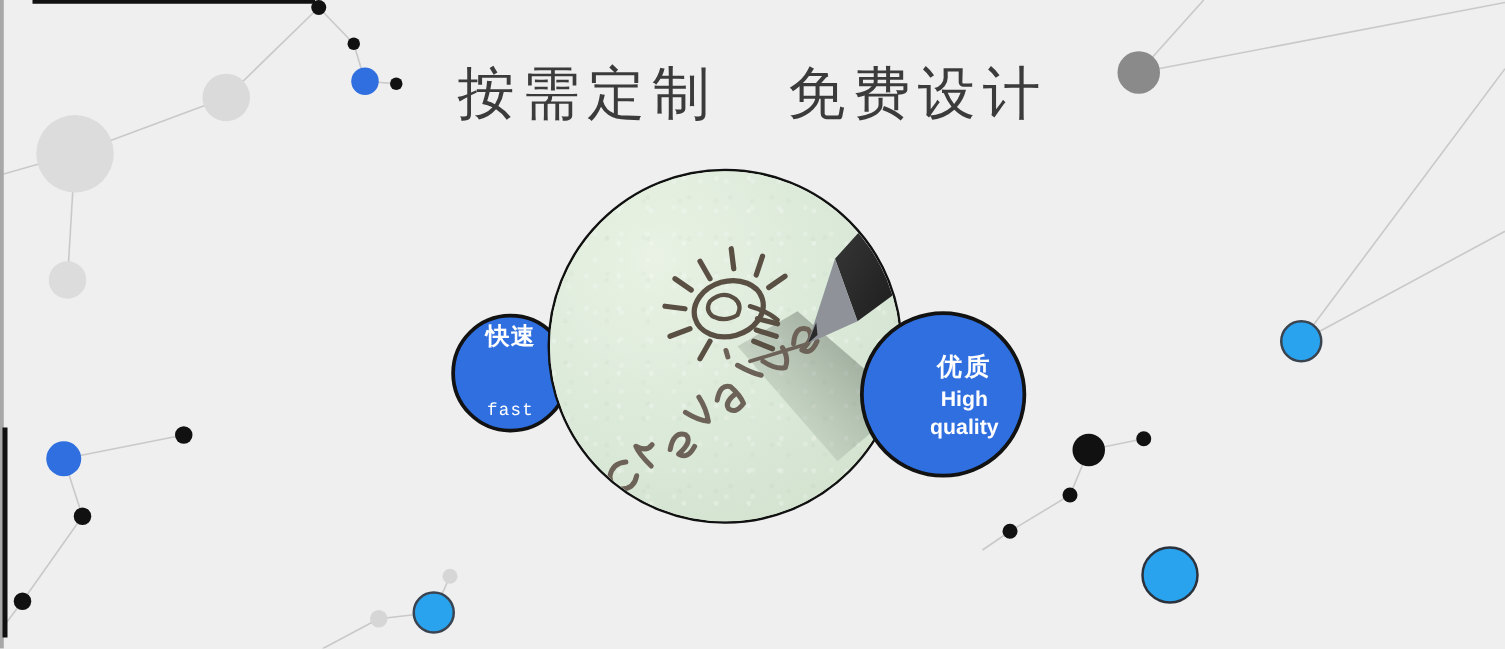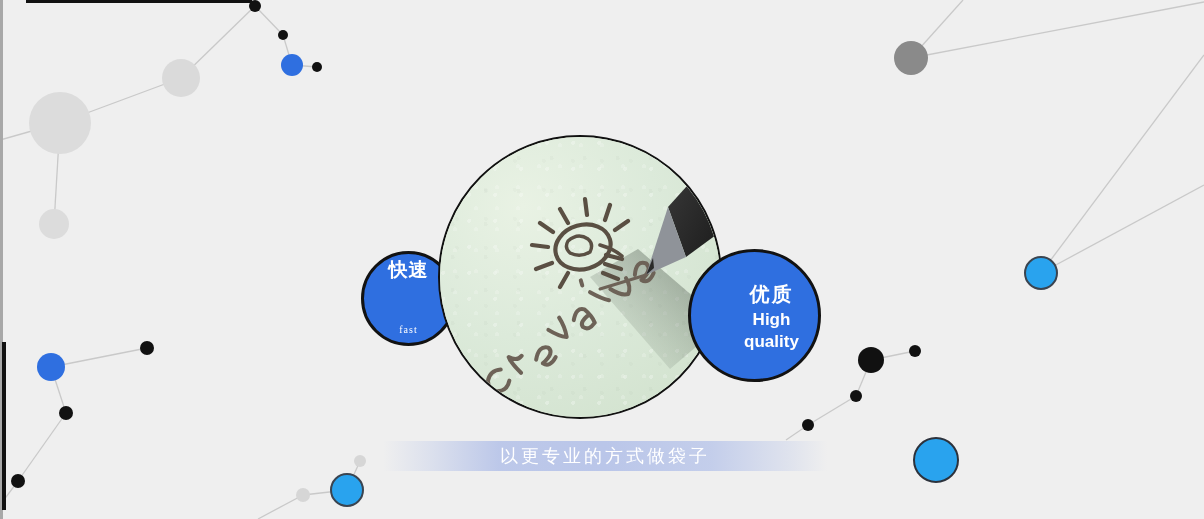--- a/index.html
+++ b/index.html
@@ -112,21 +112,21 @@
   .bubble-quality {
     left: 688px; top: 249px;
     width: 133px; height: 133px;
     background: #2f6fe0;
     z-index: 4;
     padding-left: 34px;
     box-sizing: border-box;
   }
   .bubble-cn { font-weight: 700; }
   .bubble-fast .bubble-cn { font-size: 19px; line-height: 24px; letter-spacing: 1px; }
-  .bubble-fast .bubble-en { font-size: 10px; line-height: 19px; letter-spacing: 1px; font-family: Liberation Serif, serif; margin-top: 38px; }
+  .bubble-fast .bubble-en { font-size: 14px; line-height: 19px; letter-spacing: 1px; font-family: Liberation Mono, monospace; margin-top: 38px; }
   .bubble-quality .bubble-cn { font-size: 20px; line-height: 30px; letter-spacing: 2px; }
   .bubble-quality .bubble-en { font-size: 17px; line-height: 22px; font-weight: bold; }
 
   
   .tagline-band {
     position: absolute;
     left: 383px; top: 441px;
     width: 444px; height: 30px;
     display: flex;
     align-items: center;
@@ -197,20 +197,21 @@
       <circle cx="915" cy="351" r="6" fill="#111111"></circle>
       <circle cx="856" cy="396" r="6" fill="#111111"></circle>
       <circle cx="808" cy="425" r="6" fill="#111111"></circle>
       <circle cx="936" cy="460" r="22" fill="#29a3ee" stroke="#2c323c" stroke-width="2"></circle>
     </svg>
 
   <div class="edge-strip-gray"></div>
   <div class="edge-bar-top"></div>
   <div class="edge-bar-left"></div>
 
+  <div class="headline">按需定制   免费设计</div>
 
   <div class="photo-circle">
     <div class="photo-paper"></div>
     <div class="photo-grain"></div>
     <svg class="photo-svg" viewBox="0 0 284 284" width="284" height="284" aria-hidden="true">
       <defs>
         <linearGradient id="penGrad" x1="0" y1="0" x2="1" y2="1">
           <stop offset="0" stop-color="#3c3c3c"></stop>
           <stop offset="1" stop-color="#1b1b1b"></stop>
         </linearGradient>
@@ -255,17 +256,14 @@
   <div class="bubble bubble-fast">
     <span class="bubble-cn">快速</span>
     <span class="bubble-en">fast</span>
   </div>
 
   <div class="bubble bubble-quality">
     <span class="bubble-cn">优质</span>
     <span class="bubble-en">High quality</span>
   </div>
 
-  <div class="tagline-band">
-    <span class="tagline-text">以更专业的方式做袋子</span>
-  </div>
 
 </div>
 
 </body></html>

